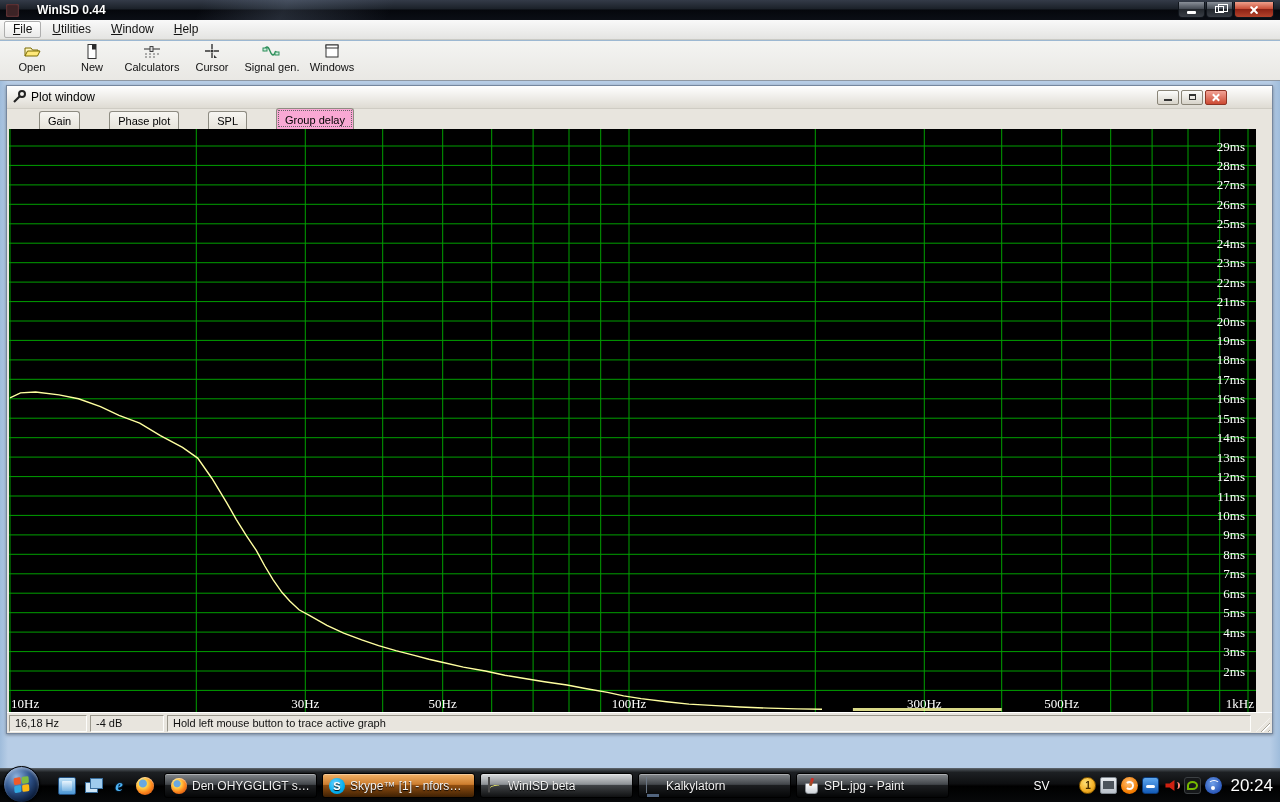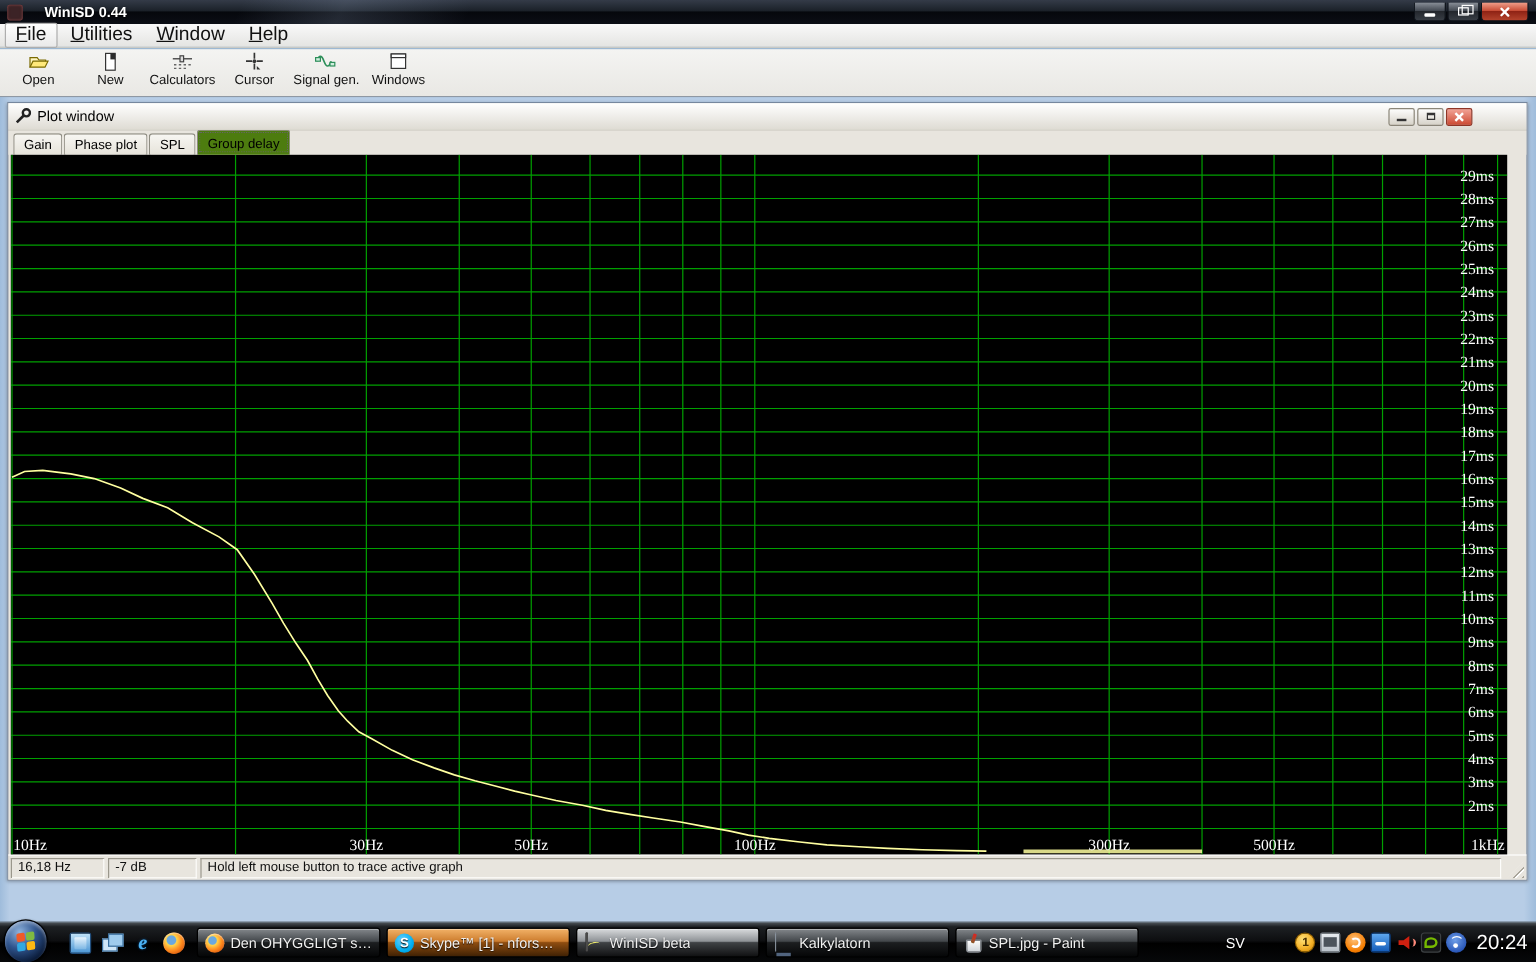--- a/index.html
+++ b/index.html
@@ -24,21 +24,21 @@
   .g-restore { width:9px; height:7px; border:1px solid #fff; background:transparent; position:relative; }
   .g-restore:before { content:""; position:absolute; left:2px; top:-3px; width:8px; height:6px; border:1px solid #fff; }
   .g-x { position:relative; width:10px; height:10px; }
   .g-x:before,.g-x:after { content:""; position:absolute; left:4px; top:0; width:2.4px; height:10px; background:#fff; border-radius:1px; }
   .g-x:before { transform:rotate(45deg); } .g-x:after { transform:rotate(-45deg); }
 
   
   #menubar { position:absolute; top:20px; left:0; right:0; height:20px;
     background:linear-gradient(#f9f9f9,#e4e4e2); border-bottom:1px solid #c9c9c4;
     display:flex; align-items:center; padding-left:4px; }
-  .menu-item { display:inline-block; font-size:16px; color:#111; padding:1px 9px 2px; margin-right:2px; }
+  .menu-item { display:inline-block; font-size:12px; color:#111; padding:1px 9px 2px; margin-right:2px; }
   .menu-item::first-letter { text-decoration:underline; }
   .menu-item.focused { border:1px solid #aeaeae; border-radius:2px;
     background:linear-gradient(#ffffff,#e9e9e9); padding:0 8px 1px; }
 
   
   #toolbar { position:absolute; top:41px; left:0; right:0; height:40px;
     background:linear-gradient(#f4f4f2,#e9e8e4); border-bottom:1px solid #8f98a3;
     display:flex; align-items:stretch; padding-left:2px; }
   .tool-btn { width:60px; display:flex; flex-direction:column; align-items:center; justify-content:flex-start; padding-top:2px; }
   .tool-btn svg { width:22px; height:17px; display:block; }
@@ -61,22 +61,22 @@
   .pg-min { width:8px; height:2px; background:#333; margin-top:6px; }
   .pg-restore { width:7px; height:6px; border:1px solid #333; border-top-width:2px; }
   .pg-x { position:relative; width:9px; height:9px; }
   .pg-x:before,.pg-x:after { content:""; position:absolute; left:3.6px; top:0; width:2px; height:9px; background:#fff; }
   .pg-x:before { transform:rotate(45deg);} .pg-x:after { transform:rotate(-45deg);}
 
   
   #pw-tabs { height:20px; display:flex; align-items:flex-end; padding-left:4px; background:#e8e5de; position:relative; }
   .tab { height:18px; padding:1px 8px 0; font-size:11px; color:#000;
     background:linear-gradient(#f7f6f2,#e6e3da); border:1px solid #8e8c82; border-bottom:none;
-    border-radius:3px 3px 0 0; margin-right:1px; display:flex; align-items:center; }
-  .tab.active { height:21px; background:#4d7c0f; position:relative; z-index:2;
+    border-radius:3px 3px 0 0; margin-right:1px; display:flex; align-items:center;margin-left:28px; }
+  .tab.active { height:21px; background:#f9a8d4; position:relative; z-index:2;
     outline:1px dotted #666; outline-offset:-3px; font-weight:normal; }
 
   
   #pw-plot { margin-left:2px; width:1247px; height:583px; background:#000; position:relative; }
   #plot-svg { display:block; width:1247px; height:583px; }
 
   
   #pw-status { height:21px; background:#e8e5de; display:flex; align-items:center; padding:1px 2px; gap:3px; border-top:1px solid #fff; }
   .st-panel { height:17px; border:1px solid; border-color:#9a978c #fdfdfb #fdfdfb #9a978c;
     font-size:11px; color:#111; display:flex; align-items:center; padding:0 5px; background:#e8e5de; }
@@ -126,21 +126,21 @@
   .calc-ico:before { content:""; display:block; margin:2px; height:3px; background:#51647e; }
   .calc-ico:after { content:""; display:block; margin:1px 2px; height:7px;
     background-image:radial-gradient(circle,#5d6b7c 1px,transparent 1.3px); background-size:4px 3.5px; }
   .paint-ico { width:15px; height:16px; position:relative; }
   .paint-ico:before { content:""; position:absolute; left:2px; top:5px; width:11px; height:9px;
     background:linear-gradient(#fdfdfd,#cfd4d9); border:1px solid #8b9096; border-radius:1px 1px 3px 3px; }
   .paint-ico:after { content:""; position:absolute; left:7px; top:0px; width:3px; height:8px;
     background:linear-gradient(#d22,#8a5a2a); border-radius:1px; transform:rotate(18deg); }
 
   #tray { margin-left:auto; display:flex; align-items:center; }
-  #lang-ind { color:#fff; font-size:12px; margin-right:38px; text-shadow:0 1px 1px #000; }
+  #lang-ind { color:#fff; font-size:12px; margin-right:26px; text-shadow:0 1px 1px #000; }
   .tray-ico { width:17px; height:17px; margin-left:4px; position:relative; border-radius:3px; }
   .coin { border-radius:50%; background:radial-gradient(circle at 40% 32%,#ffe27a,#f5b32a 55%,#c77f00); border:1px solid #8a5c00;
     color:#4a3000; font-size:10px; font-weight:bold; line-height:15px; text-align:center; }
   .display-ico { background:linear-gradient(#e7ebef,#b9c1c9); border:1px solid #7e868e; border-radius:2px; }
   .display-ico:after { content:""; position:absolute; inset:3px 2px 4px 2px; background:#4c545c; }
   .sync-ico { border-radius:50%; background:radial-gradient(circle at 45% 35%,#ffc179,#f57d00 65%,#c75a00); }
   .sync-ico:after { content:""; position:absolute; inset:4px; border:2px solid #fff; border-radius:50%; border-left-color:transparent; }
   .tv-ico { background:linear-gradient(#5fa8ef,#135bb8); border:1px solid #0b3a78; }
   .tv-ico:after { content:""; position:absolute; left:3px; top:7px; width:9px; height:3px; background:#fff; border-radius:2px; }
   .mute-ico { }
@@ -345,21 +345,21 @@
           <text x="433.7" y="579" text-anchor="middle" font-family="Liberation Serif, DejaVu Serif, serif" font-size="13" fill="#ffffff">50Hz</text>
           <text x="620.0" y="579" text-anchor="middle" font-family="Liberation Serif, DejaVu Serif, serif" font-size="13" fill="#ffffff">100Hz</text>
           <text x="915.3" y="579" text-anchor="middle" font-family="Liberation Serif, DejaVu Serif, serif" font-size="13" fill="#ffffff">300Hz</text>
           <text x="1052.7" y="579" text-anchor="middle" font-family="Liberation Serif, DejaVu Serif, serif" font-size="13" fill="#ffffff">500Hz</text>
           <text x="1245.0" y="579" text-anchor="end" font-family="Liberation Serif, DejaVu Serif, serif" font-size="13" fill="#ffffff">1kHz</text>
         </svg>
     </div>
 
     <div id="pw-status">
       <span class="st-panel st-freq">16,18 Hz</span>
-      <span class="st-panel st-db">-7 dB</span>
+      <span class="st-panel st-db">-4 dB</span>
       <span class="st-panel st-hint">Hold left mouse button to trace active graph</span>
       <span class="grip"></span>
     </div>
 
   </div>
 </div>
 
 <div id="taskbar">
   <div id="start-orb">
     <span class="flag">

